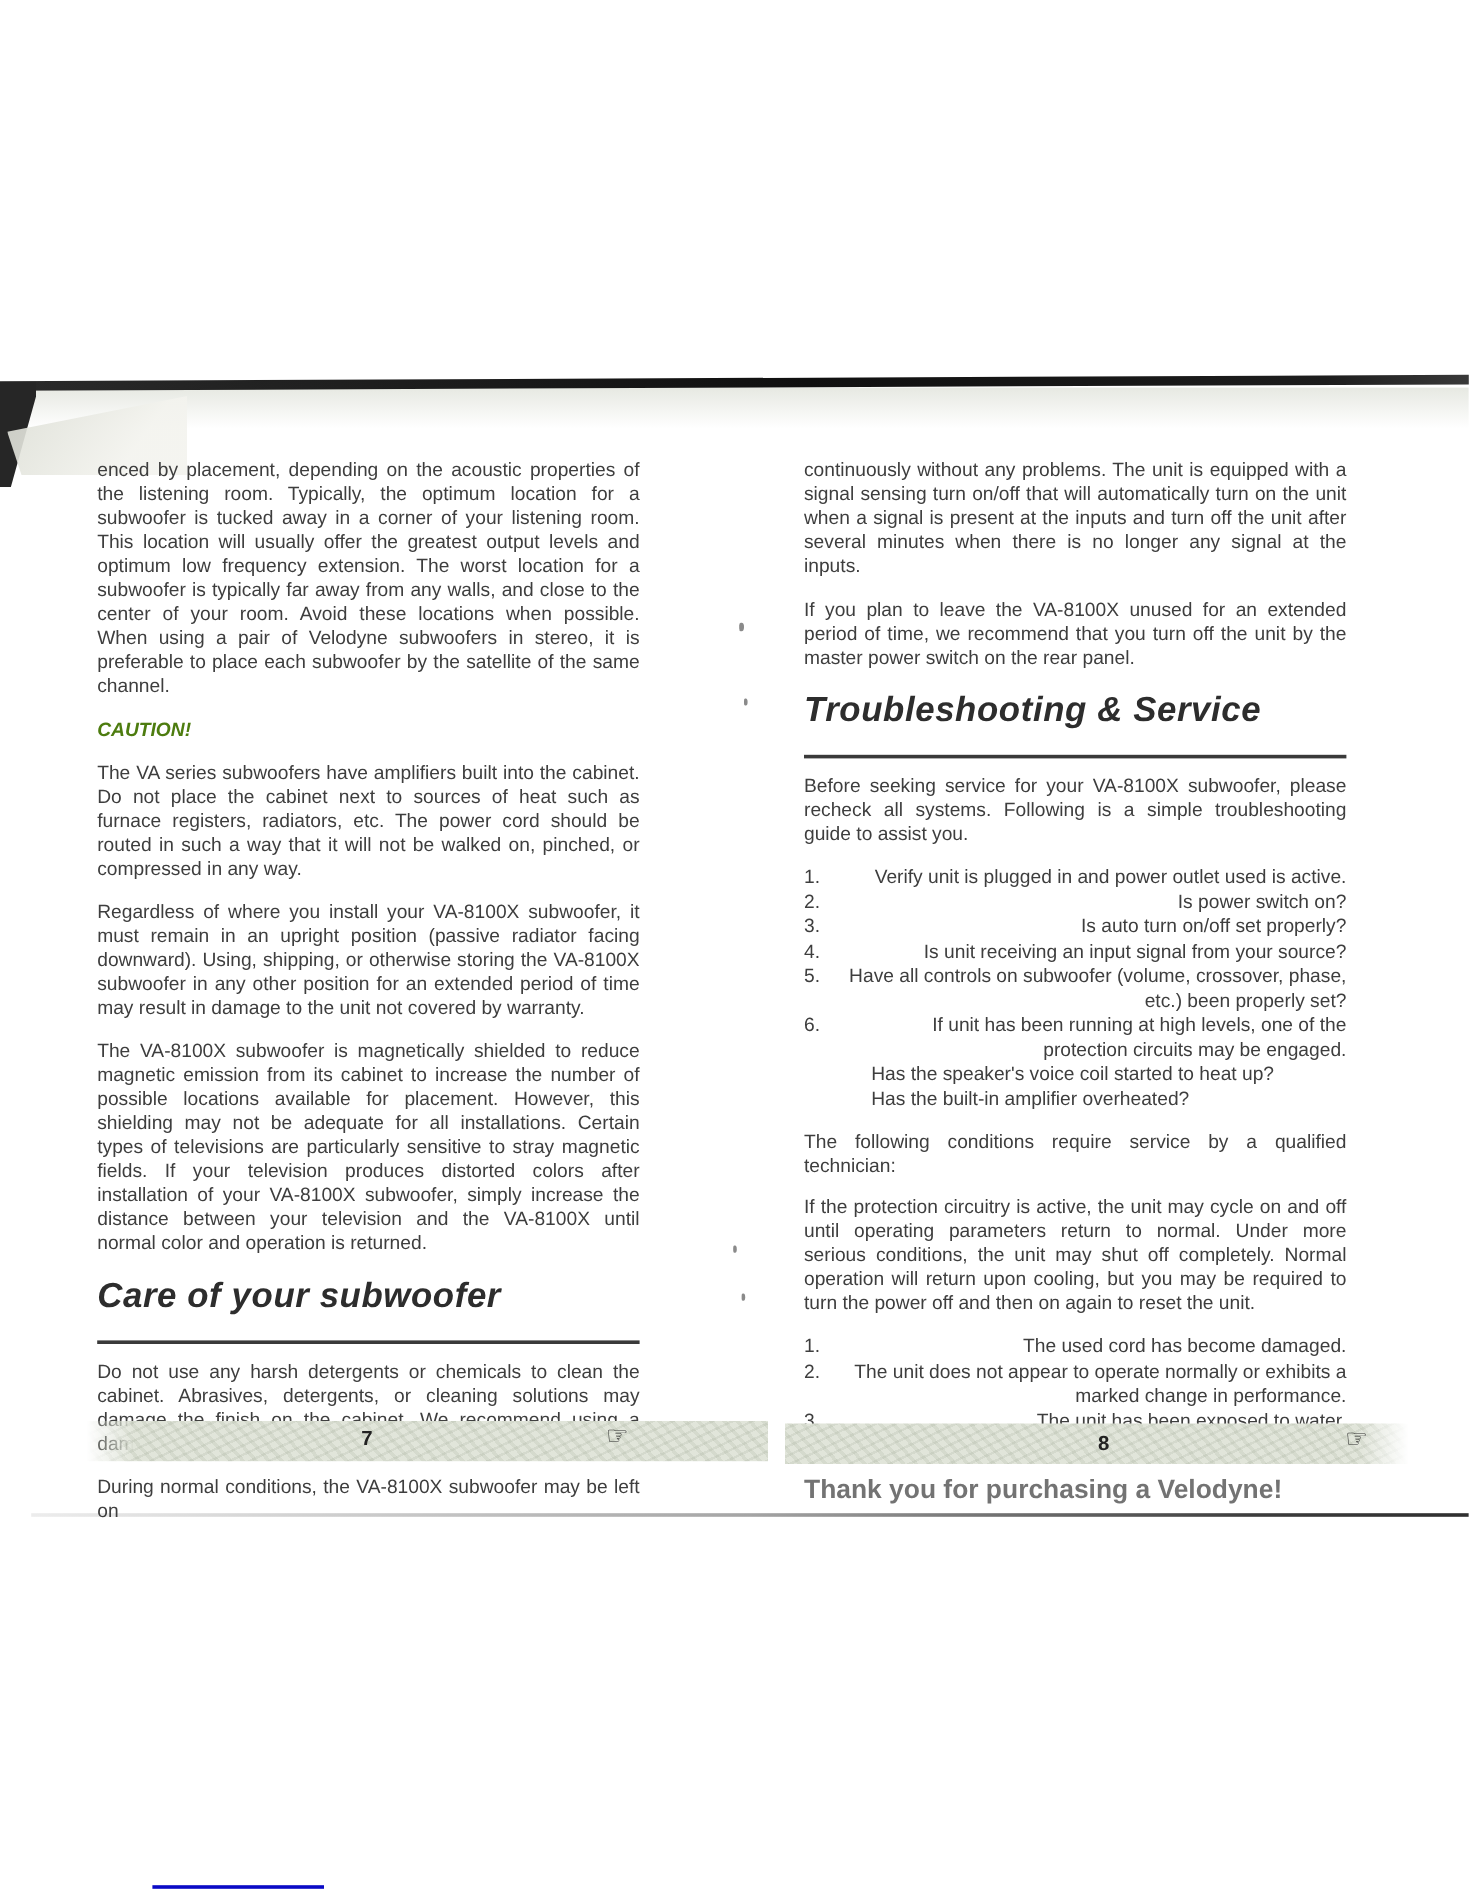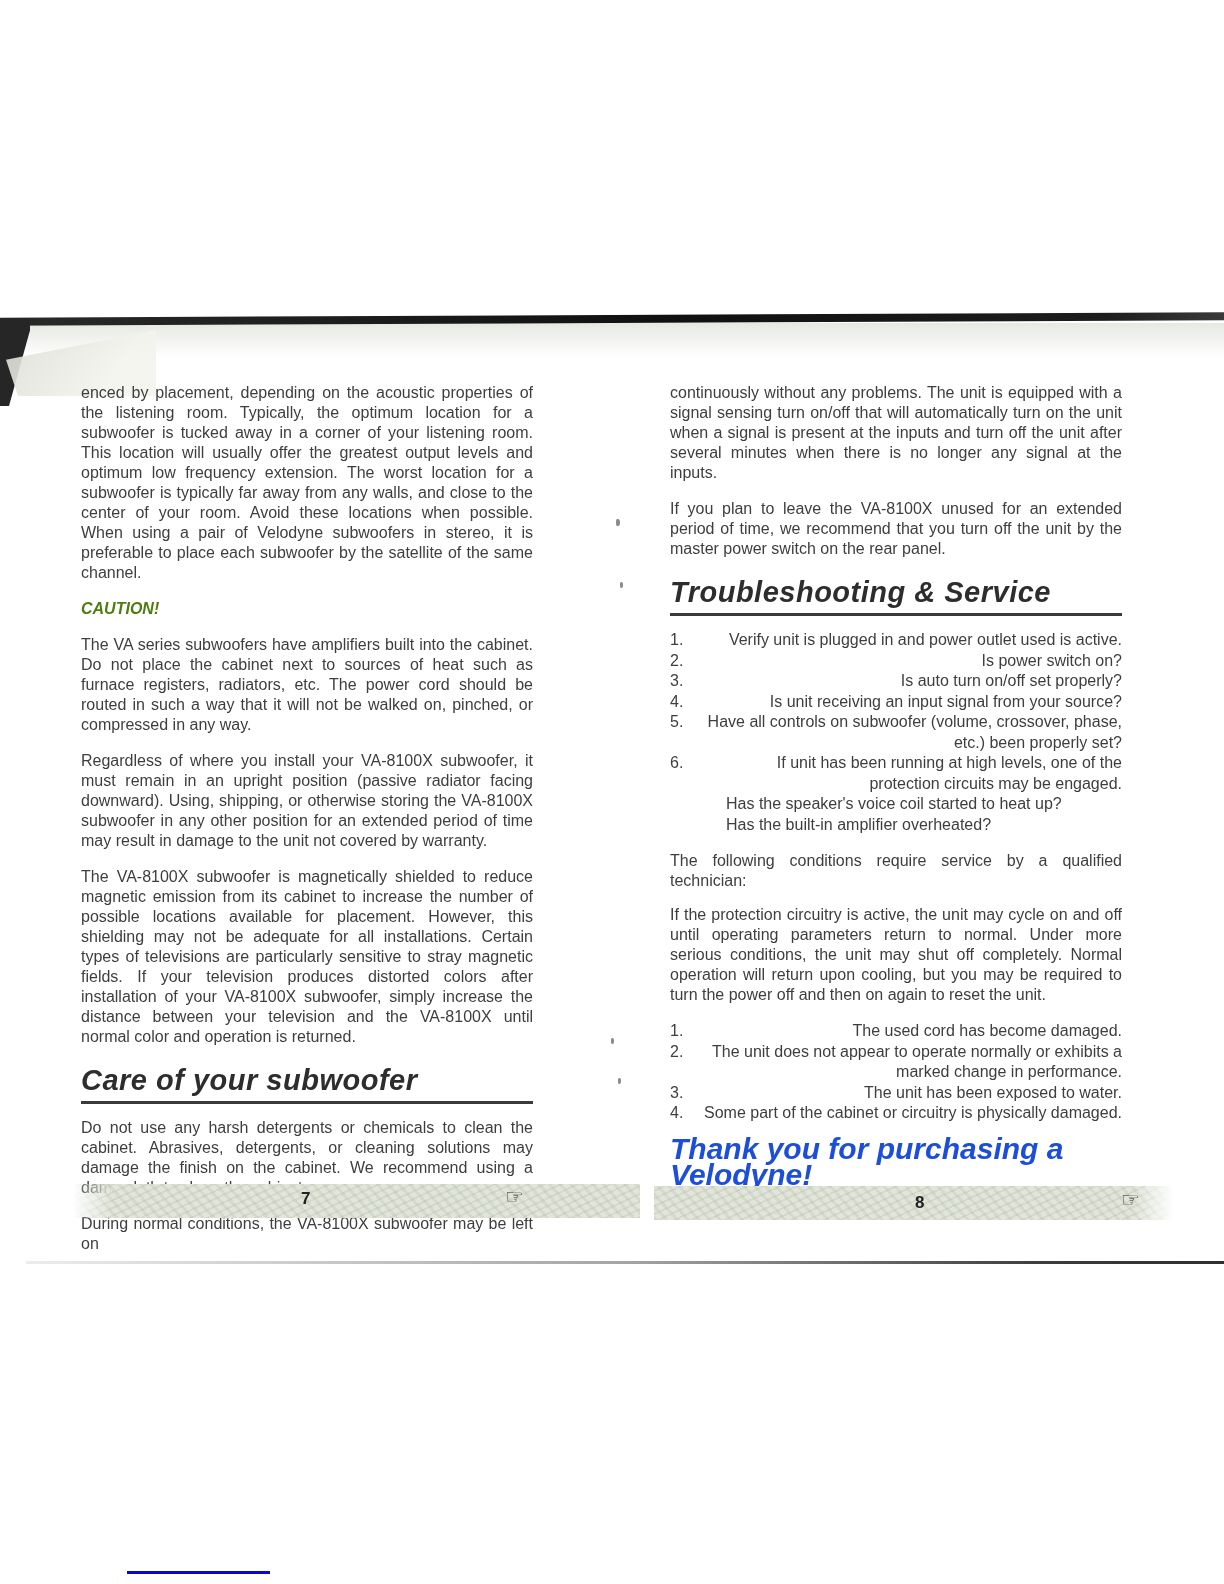--- a/index.html
+++ b/index.html
@@ -38,31 +38,31 @@
   .speck{position:absolute;background:#8a8a8a;border-radius:40% 60% 60% 40%;}
   
   .col{position:absolute;top:383px;width:452px;font-size:16px;line-height:20px;text-align:justify;}
   .col-left{left:81px;}
   .col-right{left:670px;}
   .col p{margin:0 0 16px 0;}
   .caution-title{font-weight:bold;font-style:italic;margin:0;color:#4d7c0f;}
   .caution-body{margin:0 0 16px 0;}
   .section-heading{
     font-size:29px;line-height:34px;font-weight:bold;font-style:italic;
-    color:#2d2d2d;letter-spacing:.5px;text-align:left;margin:0;padding-bottom:4px;
+    color:#2d2d2d;letter-spacing:.5px;text-align:left;margin:0;padding-bottom:20px;
     border-bottom:3px solid #3a3a3a;margin-bottom:14px;
   }
   .num-list{margin:0 0 16px 0;}
   .num-item{display:flex;line-height:20.5px;}
   .num-item .num{flex:none;width:33px;}
   .num-item .itm-text{flex:1;text-align:right;}
   .sub-q{padding-left:56px;line-height:20.5px;text-align:left;}
   .closing{
-    font-size:30px;line-height:26px;font-weight:bold;font-style:italic;
-    color:#1d4ed8;text-align:left;margin-top:12px;
+    font-size:22px;line-height:26px;font-weight:bold;
+    color:#737373;text-align:left;margin-top:12px;
   }
   
   .footer-band{
     position:absolute;height:34px;top:1184px;
     background:
       repeating-linear-gradient(48deg,rgba(140,152,128,.14) 0 3px,rgba(0,0,0,0) 3px 8px),
       repeating-linear-gradient(-25deg,rgba(120,132,110,.12) 0 2px,rgba(0,0,0,0) 2px 7px),
       #e1e5da;
   }
   .footer-band.left{left:72px;width:568px;
@@ -99,20 +99,21 @@
   <p>The VA-8100X subwoofer is magnetically shielded to reduce magnetic emission from its cabinet to increase the number of possible locations available for placement. However, this shielding may not be adequate for all installations. Certain types of televisions are particularly sensitive to stray magnetic fields. If your television produces distorted colors after installation of your VA-8100X subwoofer, simply increase the distance between your television and the VA-8100X until normal color and operation is returned.</p>
   <h2 class="section-heading">Care of your subwoofer</h2>
   <p>Do not use any harsh detergents or chemicals to clean the cabinet. Abrasives, detergents, or cleaning solutions may damage the finish on the cabinet. We recommend using a damp cloth to clean the cabinet.</p>
   <p>During normal conditions, the VA-8100X subwoofer may be left on</p>
 </div>
 
 <div class="col col-right">
   <p>continuously without any problems. The unit is equipped with a signal sensing turn on/off that will automatically turn on the unit when a signal is present at the inputs and turn off the unit after several minutes when there is no longer any signal at the inputs.</p>
   <p>If you plan to leave the VA-8100X unused for an extended period of time, we recommend that you turn off the unit by the master power switch on the rear panel.</p>
   <h2 class="section-heading">Troubleshooting &amp; Service</h2>
+  <p>Before seeking service for your VA-8100X subwoofer, please recheck all systems. Following is a simple troubleshooting guide to assist you.</p>
 
   <div class="num-list">
     <div class="num-item">
       <span class="num">1.</span>
       <span class="itm-text">Verify unit is plugged in and power outlet used is active.</span>
     </div>
     <div class="num-item">
       <span class="num">2.</span>
       <span class="itm-text">Is power switch on?</span>
     </div>

